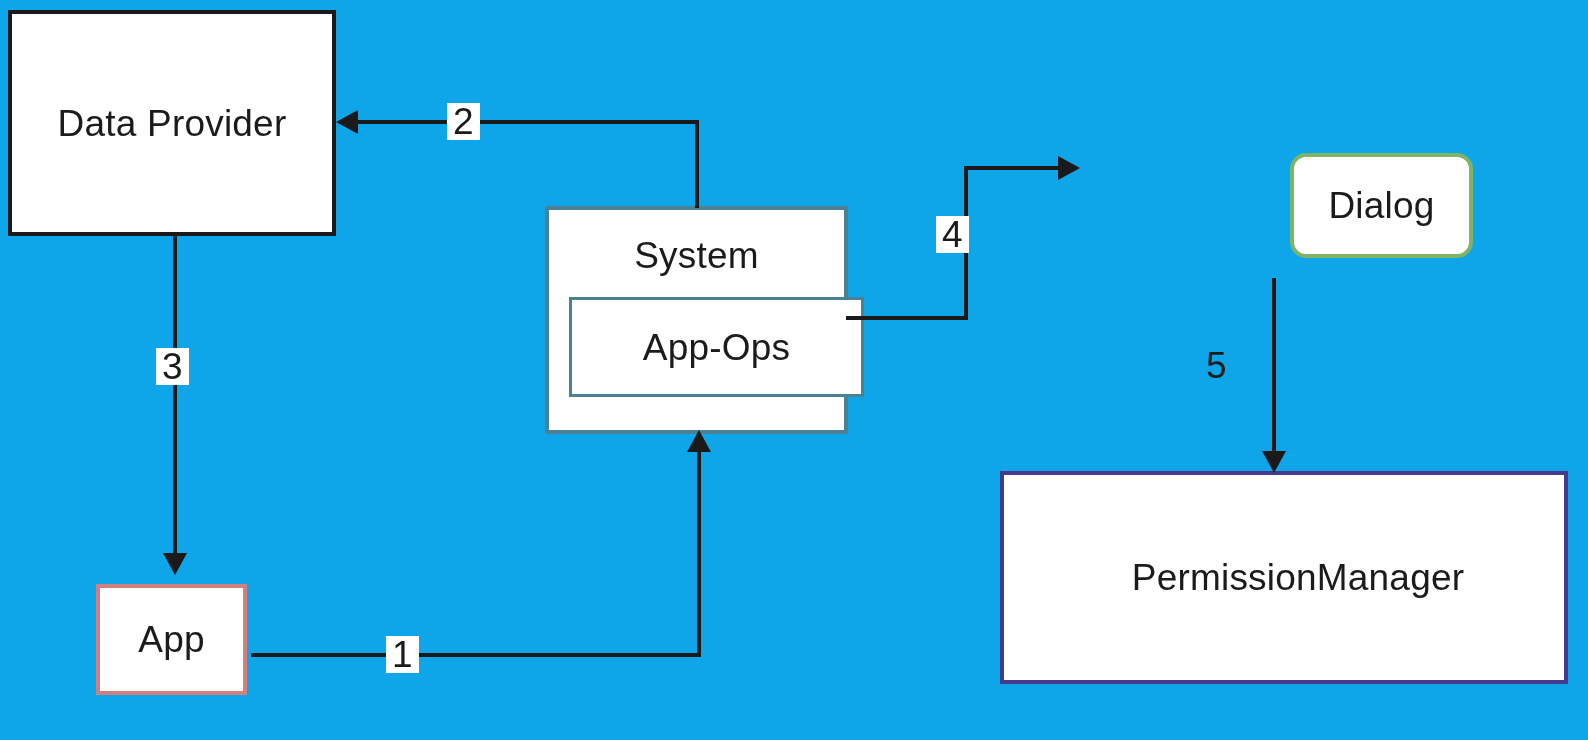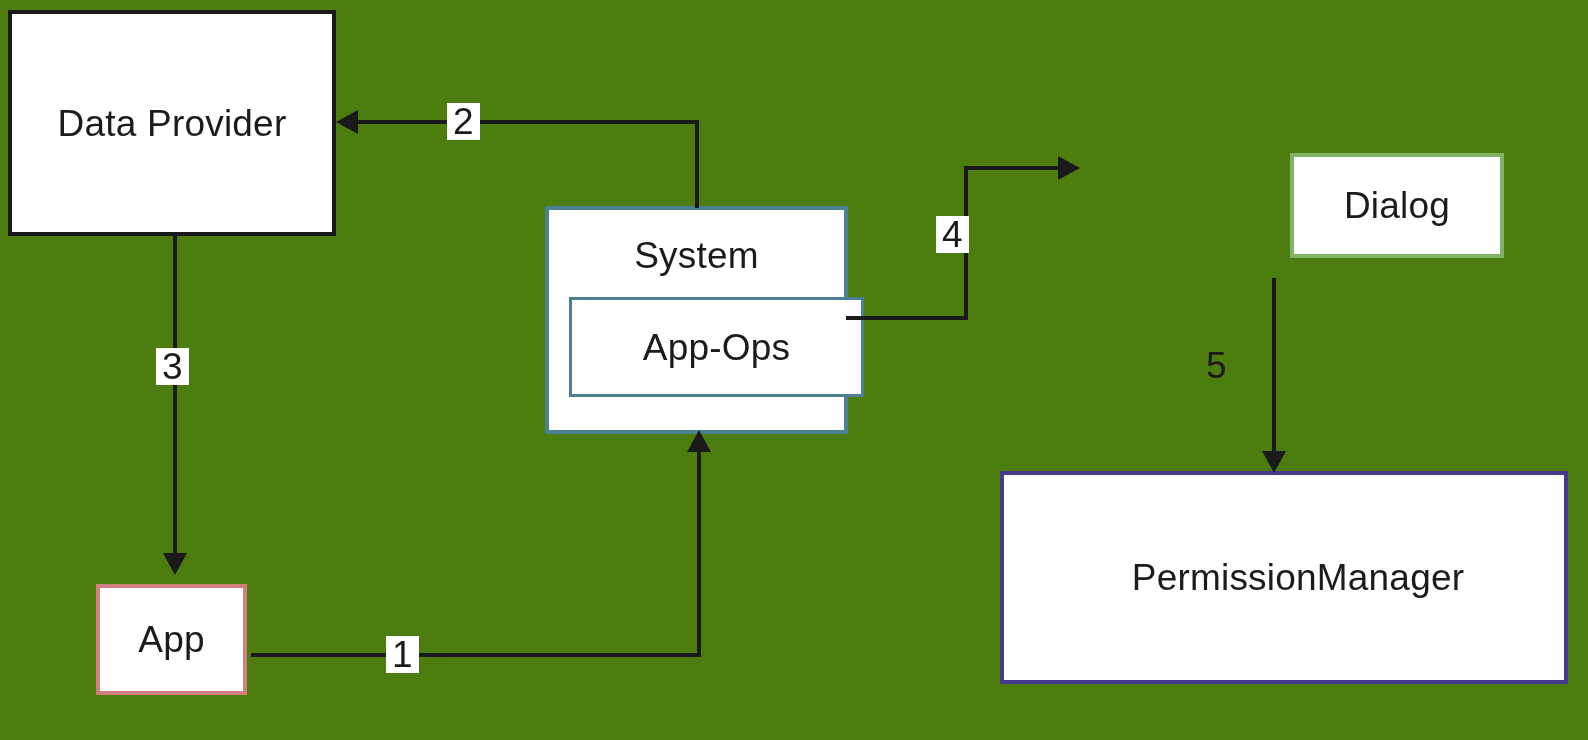--- a/index.html
+++ b/index.html
@@ -8,21 +8,21 @@
     padding: 0;
     background: #ffffff;
   }
   body {
     font-family: "Liberation Sans", "DejaVu Sans", sans-serif;
   }
   #canvas {
     position: relative;
     width: 1588px;
     height: 740px;
-    background: #4d7c0f;
+    background: #0ea5e9;
     overflow: hidden;
   }
   .node {
     position: absolute;
     box-sizing: border-box;
     background: #ffffff;
     display: flex;
     justify-content: center;
   }
   .node > .node-label {
@@ -110,21 +110,21 @@
 
   <div class="node b-teal label-top" style="left:545px; top:206px; width:303px; height:228px;">
     <span class="node-label">System</span>
   </div>
 
   <div class="node b-teal-i label-center" style="left:569px; top:297px; width:295px; height:100px;">
     <span class="node-label">App-Ops</span>
   </div>
 
 
-  <div class="node b-green-i label-center" style="left:1290px; top:153px; width:214px; height:105px;">
+  <div class="node b-green-i label-center" style="left:1290px; top:153px; width:183px; height:105px;border-radius:16px;">
     <span class="node-label">Dialog</span>
   </div>
 
   <div class="node b-red label-center" style="left:96px; top:584px; width:151px; height:111px;">
     <span class="node-label">App</span>
   </div>
 
   <div class="node b-purple label-center" style="left:1000px; top:471px; width:568px; height:213px;">
     <span class="node-label">PermissionManager</span>
   </div>

